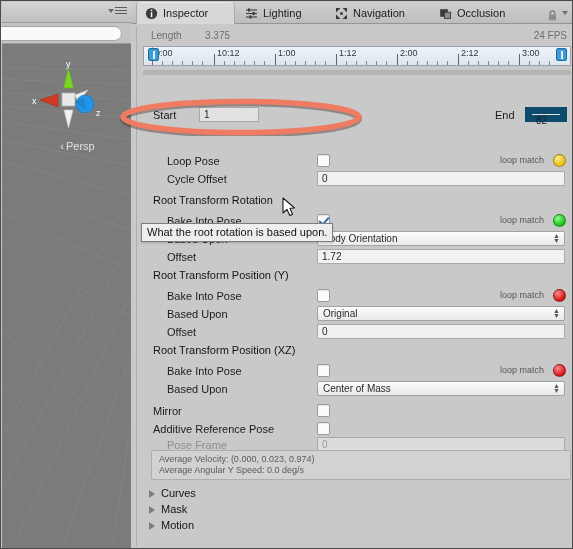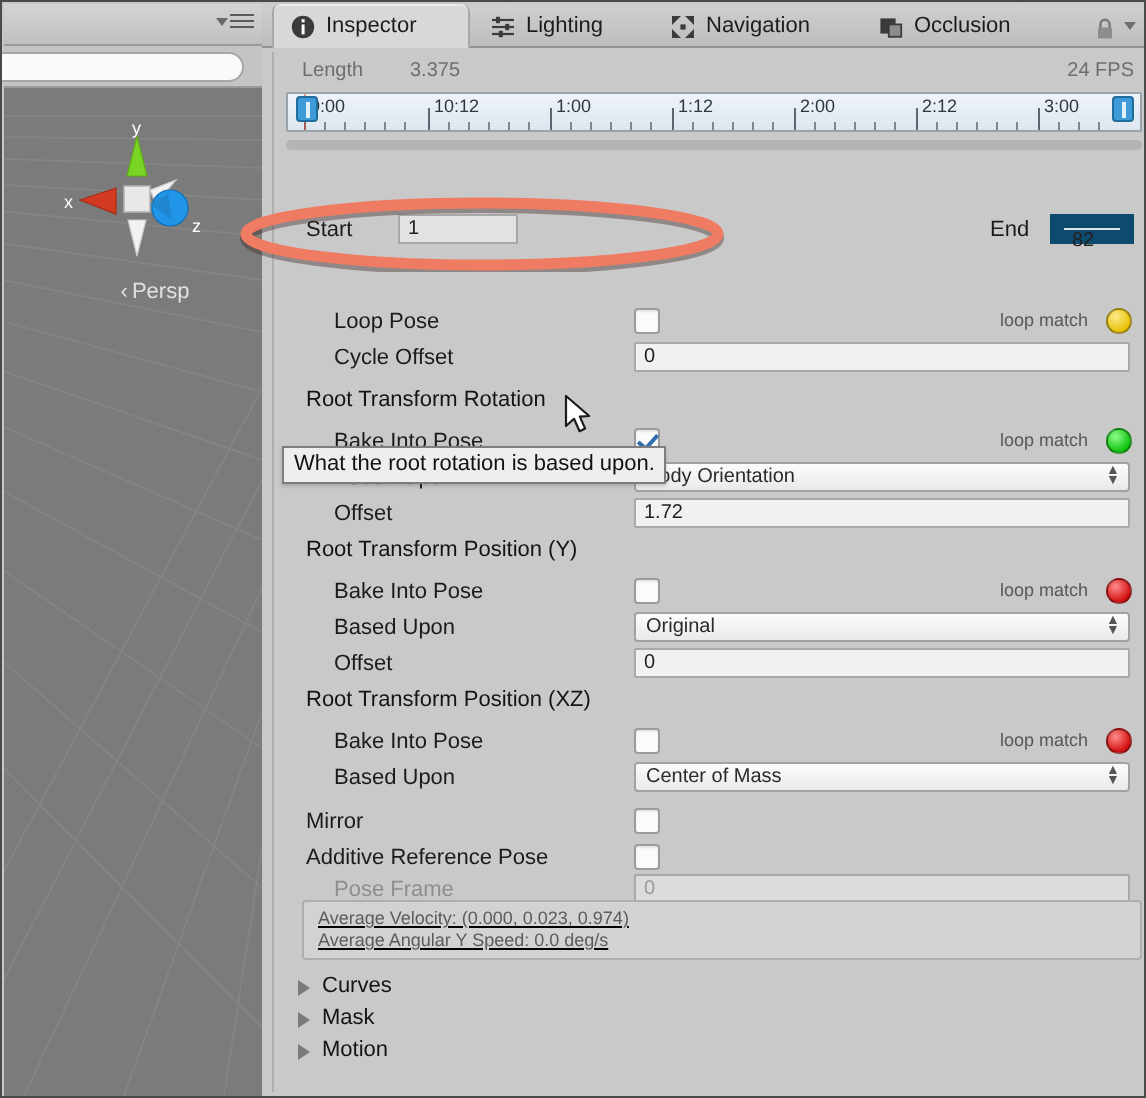--- a/index.html
+++ b/index.html
@@ -272,21 +272,20 @@
   .section-head .lab { font-size: 11px; color: #141414; }
 
   
   #stats-box {
     position: absolute; left: 14px; top: 424px;
     width: 420px; height: 30px;
     background: #d2d2d2;
     border: 1px solid #aeaeae;
     border-radius: 2px;
     padding: 3px 0 0 7px;
-    text-decoration: underline;
   }
   #stats-box div { font-size: 9px; color: #5b5b5b; line-height: 11px; }
 
   
   #foldouts { position: absolute; left: 0; top: 460px; width: 433px; }
   .foldout {
     position: relative; height: 16px;
     display: flex; align-items: center;
     cursor: pointer;
   }

